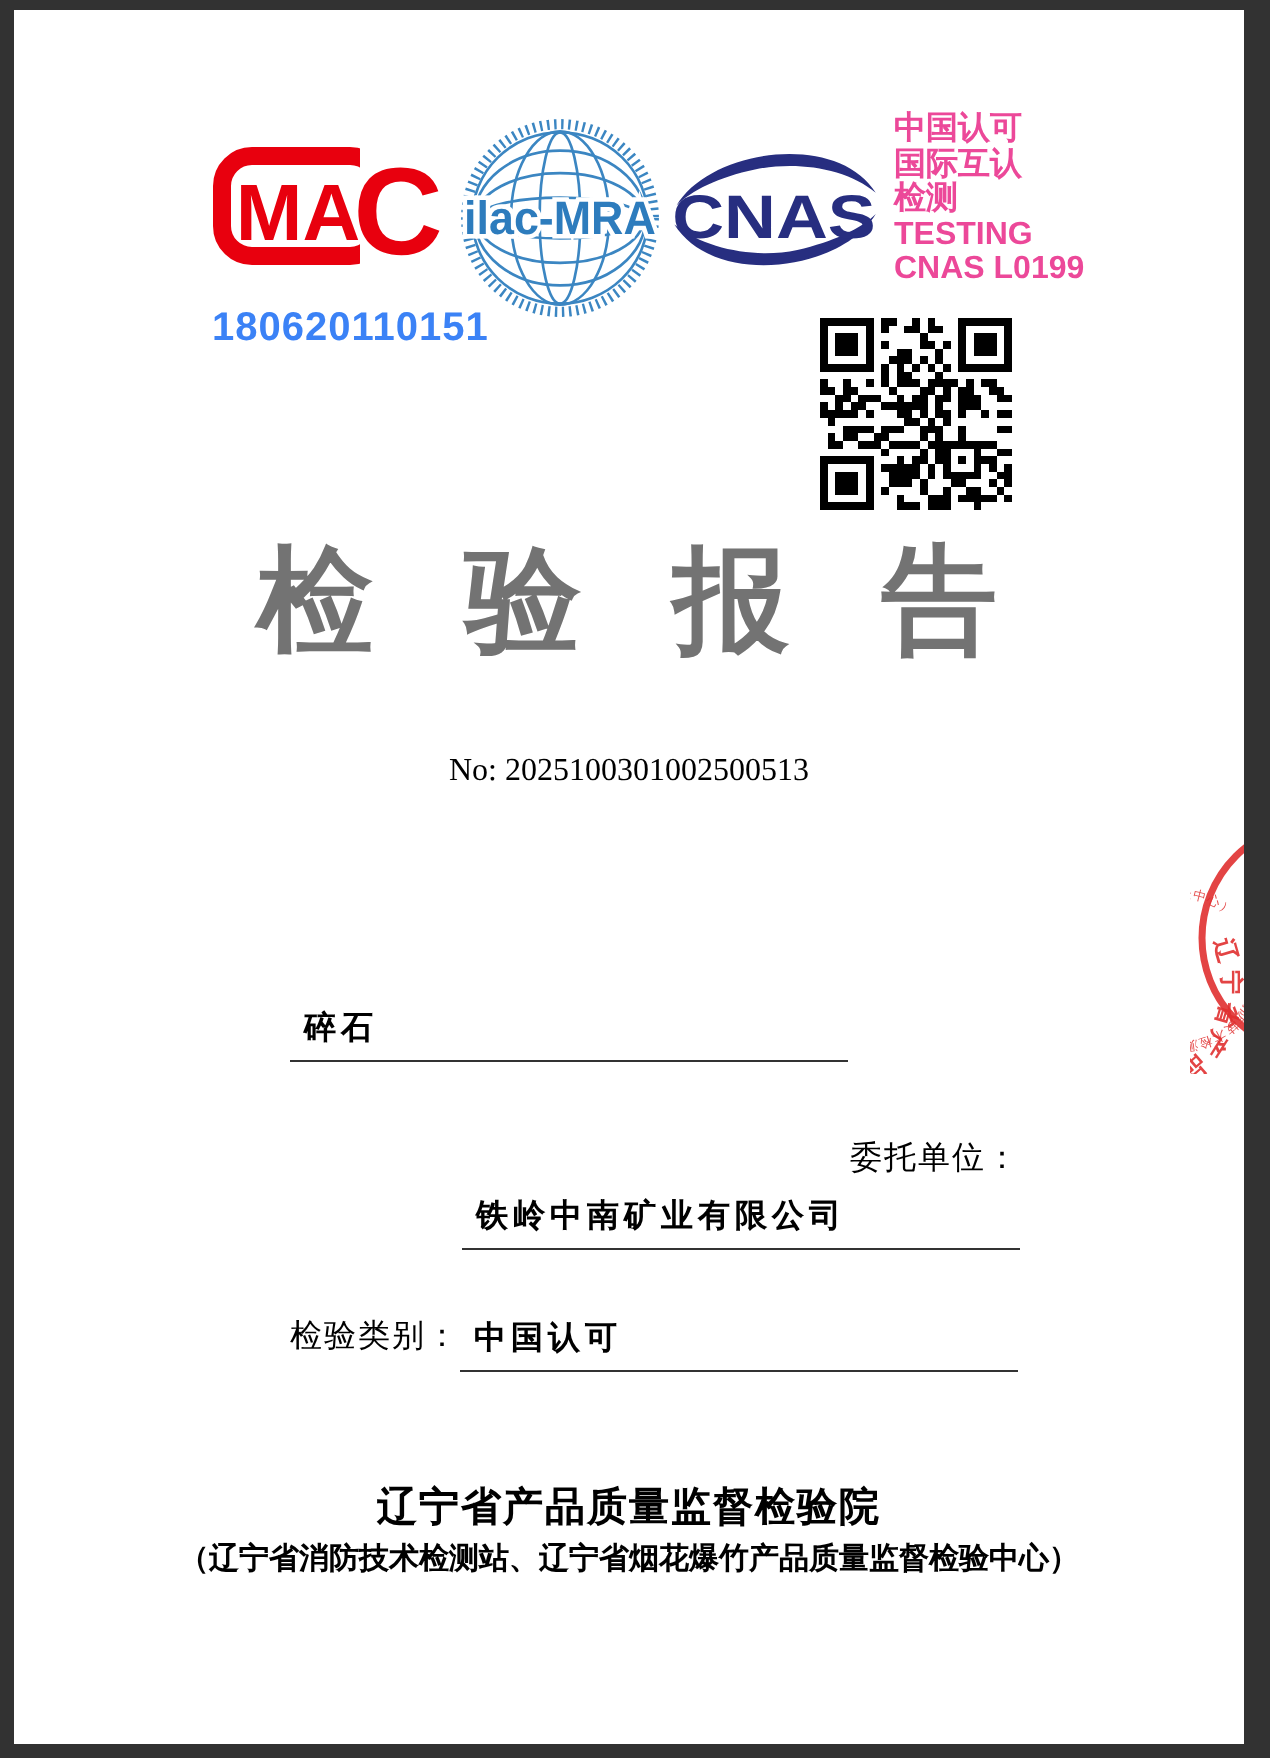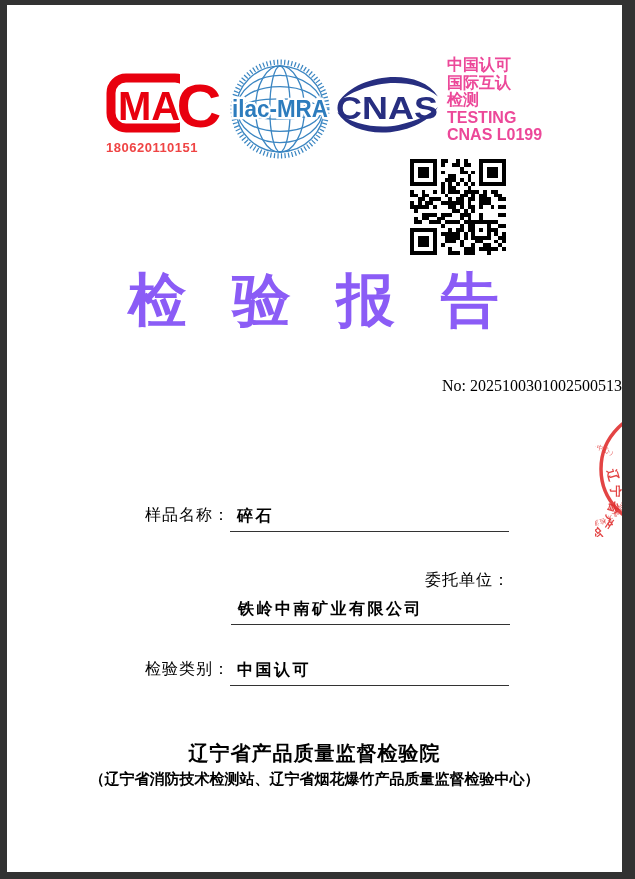--- a/index.html
+++ b/index.html
@@ -12,44 +12,44 @@
   }
   .page{
     position:absolute;
     left:7px;top:5px;right:13px;bottom:7px;
     background:#ffffff;
     overflow:hidden;
   }
   
   .cma-block{position:absolute;left:99px;top:66px;width:114px;text-align:left;}
   .cma-number{
-    margin-top:1px;
-    color:#ef4444;font-weight:bold;font-size:13px;letter-spacing:0.5px;
+    margin-top:13px;
+    color:#3b82f6;font-weight:bold;font-size:20px;letter-spacing:0.5px;
     font-family:"Liberation Sans", sans-serif;
   }
   .ilac-logo{position:absolute;left:222px;top:53px;}
   .cnas-logo{position:absolute;left:327px;top:58px;}
   .accreditation-text{
     position:absolute;left:440px;top:51px;
     font-size:16px;font-weight:bold;color:#ec4899;
     line-height:17.5px;
   }
   
   .qr{position:absolute;left:403px;top:154px;width:96px;height:96px;}
   
   .title{
     position:absolute;left:0;top:257px;width:100%;
     text-align:center;
-    font-size:58px;font-weight:900;color:#8b5cf6;
+    font-size:58px;font-weight:900;color:#737373;
     letter-spacing:2px;word-spacing:26px;
     font-family:"Liberation Sans", sans-serif;
   }
   .report-no{
     position:absolute;left:0;top:372px;width:100%;
-    text-align:right;
+    text-align:center;
     font-size:16px;color:#000;
     font-family:"Liberation Serif","DejaVu Serif", serif;
   }
   
   .stamp{position:absolute;left:588px;top:400px;width:132px;height:132px;}
   
   .field-row{
     position:absolute;left:138px;width:365px;
     display:flex;align-items:flex-end;
     font-family:"Liberation Serif","DejaVu Serif", serif;
@@ -454,21 +454,20 @@
     <circle cx="64" cy="64" r="58" fill="none" stroke="#e03030" stroke-width="3.5" opacity="0.9"></circle>
     <text font-size="12" font-weight="bold" fill="#e03030" letter-spacing="3" opacity="0.9" font-family="Liberation Serif, serif">
       <textPath href="#stamp-outer-arc" startOffset="2">辽宁省产品质量监督检验院</textPath>
     </text>
     <text font-size="6.5" fill="#e03030" letter-spacing="0.5" opacity="0.85" font-family="Liberation Serif, serif">
       <textPath href="#stamp-inner-arc" startOffset="2">（辽宁省消防技术检测站、辽宁省烟花爆竹产品质量监督检验中心）</textPath>
     </text>
   </svg>
 
   <div class="field-row r1">
-    <div class="field-label">样品名称：</div>
     <div class="field-value">碎石</div>
   </div>
   <div class="field-row r2">
     <div class="field-label">委托单位：</div>
     <div class="field-value">铁岭中南矿业有限公司</div>
   </div>
   <div class="field-row r3">
     <div class="field-label">检验类别：</div>
     <div class="field-value">中国认可</div>
   </div>

